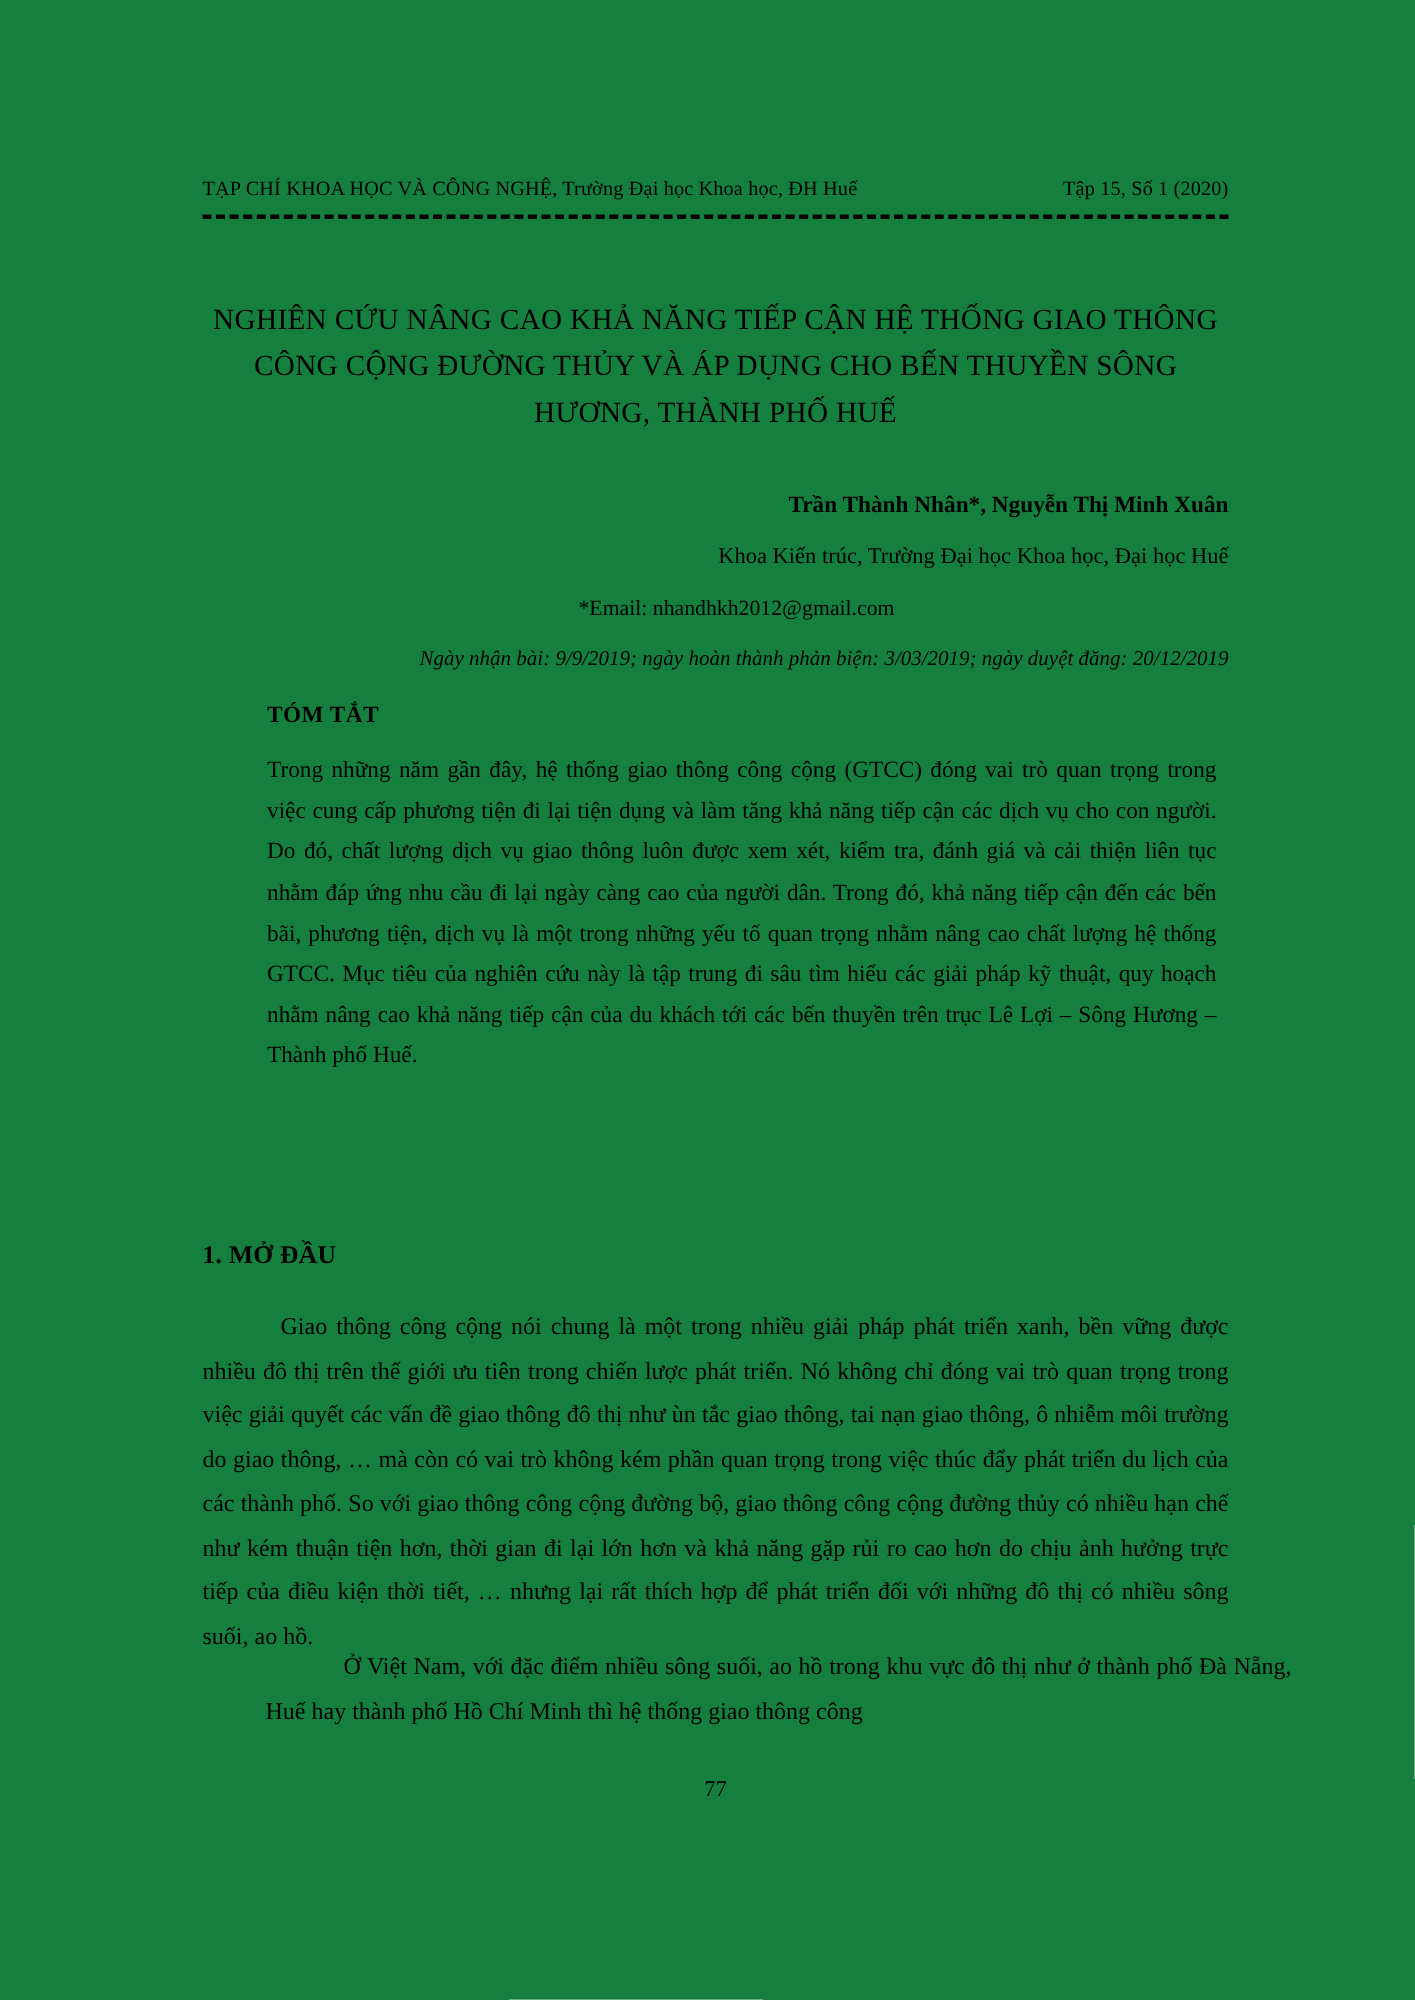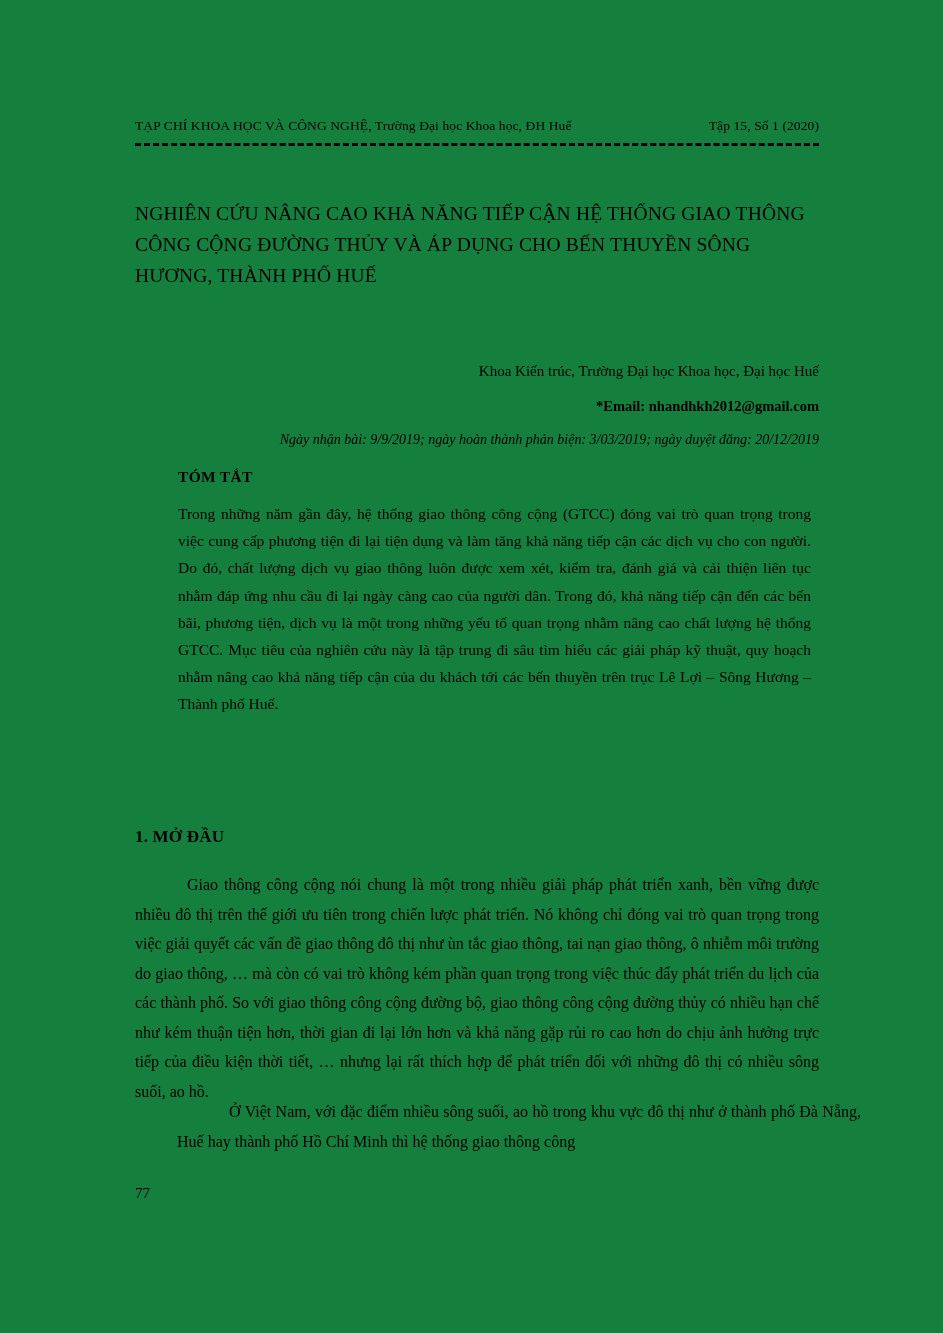--- a/index.html
+++ b/index.html
@@ -47,20 +47,21 @@
     height: 0;
     border-top: 3px dashed #000000;
   }
 
   
   .article-title {
     position: absolute;
     left: 135px;
     top: 198px;
     width: 684px;
+    text-align: center;
     font-size: 19.5px;
     line-height: 31px;
     letter-spacing: 0.2px;
   }
 
   
   .authors {
     position: absolute;
     left: 135px;
     top: 328px;
@@ -75,27 +76,26 @@
     left: 135px;
     top: 363px;
     width: 684px;
     text-align: right;
     font-size: 15px;
     padding-right: 3px;
     font-family: Liberation Serif, serif;
   }
   .email {
     position: absolute;
-    left: 135px;
+    left: 149px;
     top: 398px;
     width: 684px;
-    text-align: right;
+    text-align: center;
     font-size: 14.5px;
     padding-right: 3px;
-    font-weight: bold;
   }
 
   
   .dates {
     position: absolute;
     left: 135px;
     top: 432px;
     width: 684px;
     text-align: right;
     font-style: italic;
@@ -156,37 +156,39 @@
   }
   .para-1 { top: 870px; }
   .para-2 { top: 1097px; margin-left: 42px; }
 
   
   .page-number {
     position: absolute;
     left: 135px;
     top: 1185px;
     width: 684px;
+    text-align: center;
     font-size: 15px;
   }
 </style>
 </head>
 <body>
 
 <div class="page">
 
   <div class="running-head">
     <span class="rh-left">TẠP CHÍ KHOA HỌC VÀ CÔNG NGHỆ, Trường Đại học Khoa học, ĐH Huế</span>
     <span class="rh-right">Tập 15, Số 1 (2020)</span>
   </div>
 
   <div class="header-rule"></div>
 
   <div class="article-title">NGHIÊN CỨU NÂNG CAO KHẢ NĂNG TIẾP CẬN HỆ THỐNG GIAO THÔNG CÔNG CỘNG ĐƯỜNG THỦY VÀ ÁP DỤNG CHO BẾN THUYỀN SÔNG HƯƠNG, THÀNH PHỐ HUẾ</div>
 
+  <div class="authors">Trần Thành Nhân*,  Nguyễn Thị Minh Xuân</div>
   <div class="affiliation">Khoa Kiến trúc, Trường Đại học Khoa học, Đại học Huế</div>
   <div class="email">*Email: nhandhkh2012@gmail.com</div>
 
   <div class="dates">Ngày nhận bài: 9/9/2019; ngày hoàn thành phản biện: 3/03/2019; ngày duyệt đăng: 20/12/2019</div>
 
   <div class="abstract-heading">TÓM TẮT</div>
   <div class="abstract-body">Trong những năm gần đây, hệ thống giao thông công cộng (GTCC) đóng vai trò quan trọng trong việc cung cấp phương tiện đi lại tiện dụng và làm tăng khả năng tiếp cận các dịch vụ cho con người. Do đó, chất lượng dịch vụ giao thông luôn được xem xét, kiểm tra, đánh giá và cải thiện liên tục nhằm đáp ứng nhu cầu đi lại ngày càng cao của người dân. Trong đó, khả năng tiếp cận đến các bến bãi, phương tiện, dịch vụ là một trong những yếu tố quan trọng nhằm nâng cao chất lượng hệ thống GTCC. Mục tiêu của nghiên cứu này là tập trung đi sâu tìm hiểu các giải pháp kỹ thuật, quy hoạch nhằm nâng cao khả năng tiếp cận của du khách tới các bến thuyền trên trục Lê Lợi – Sông Hương – Thành phố Huế.</div>
 
 
   <div class="section-heading">1. MỞ ĐẦU</div>

